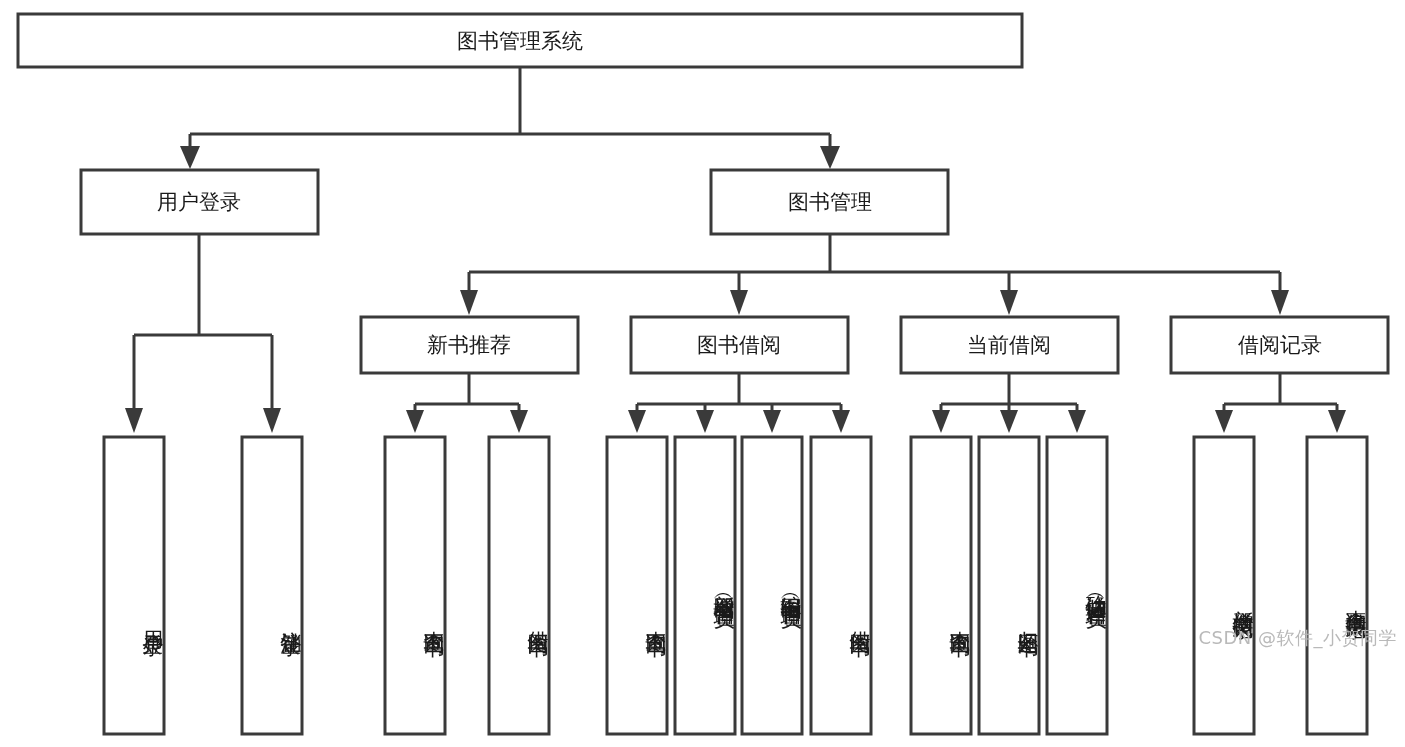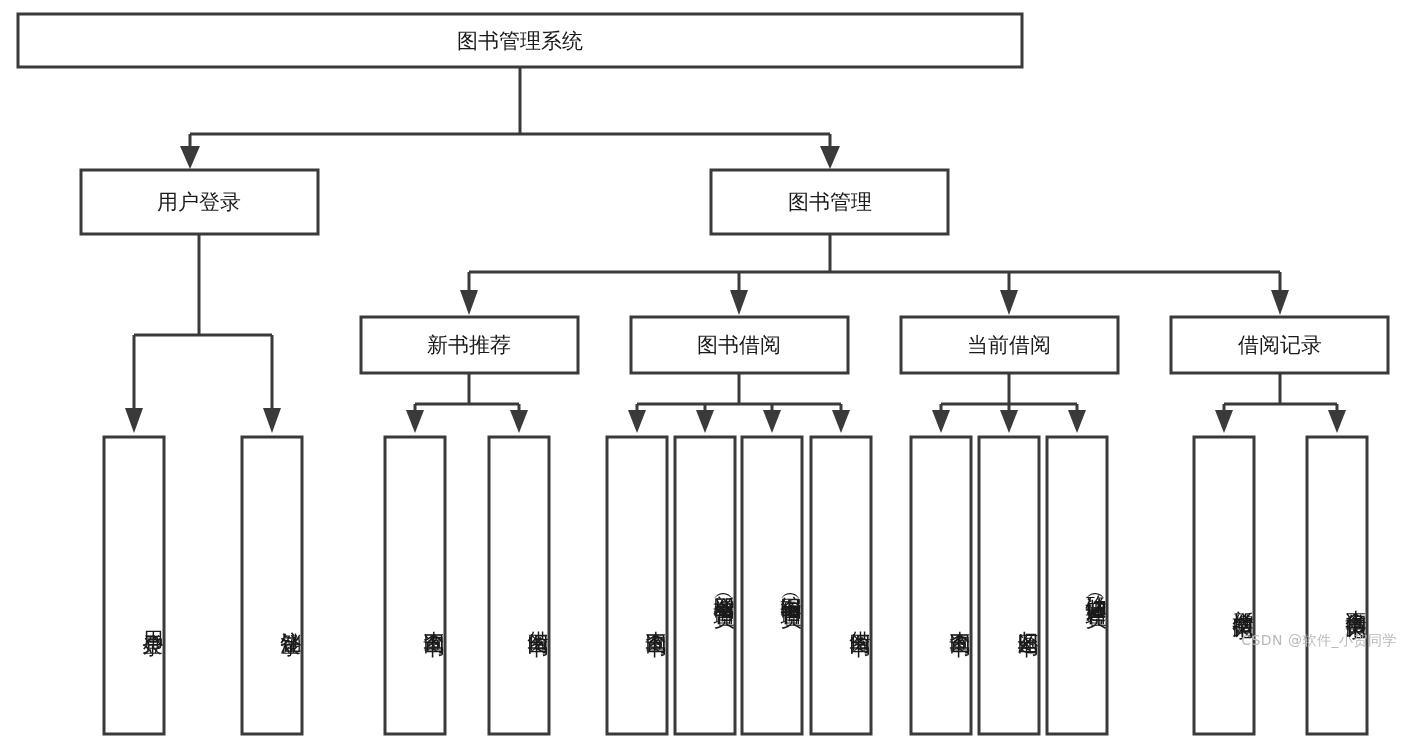--- a/index.html
+++ b/index.html
@@ -61,21 +61,21 @@
     align-items: flex-start;
     justify-content: center;
     white-space: nowrap;
     pointer-events: none;
   }
   .watermark {
     position: absolute;
     right: 8px;
     bottom: 4px;
     font-family: "DejaVu Sans", "Liberation Sans", sans-serif;
-    font-size: 14px;
+    font-size: 18px;
     color: #b9b9b9;
     letter-spacing: 0.5px;
     white-space: nowrap;
   }
 </style>
 </head>
 <body>
 
 <div id="diagram-root">
 

